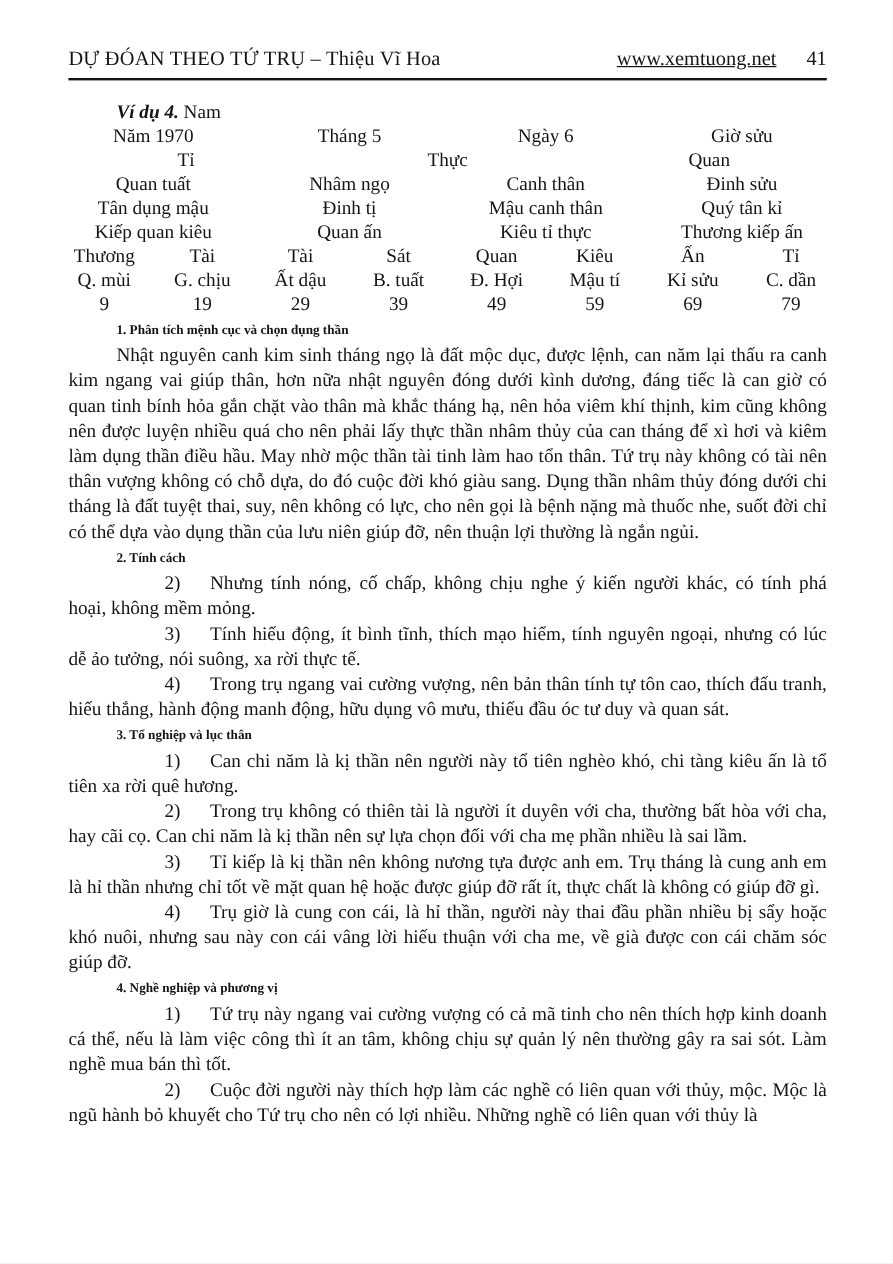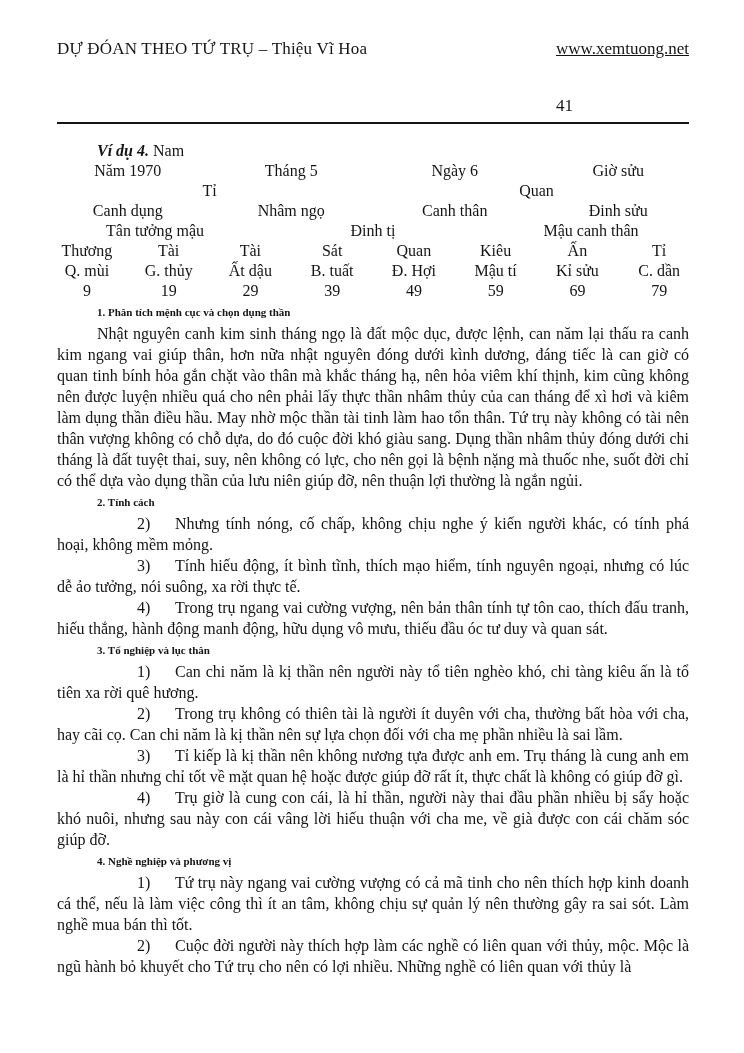--- a/index.html
+++ b/index.html
@@ -12,21 +12,21 @@
     padding:38px 55px 0 57px;
     font-family:"Liberation Serif","DejaVu Serif",serif;
     font-size:16px;
     line-height:21px;
     color:#141414;
     overflow:hidden;
   }
   
   .page-header{display:flex;align-items:baseline;font-size:17px;}
   .header-title{letter-spacing:0.2px;}
-  .header-right{margin-left:auto;display:flex;align-items:baseline;gap:36px;flex-direction:column;}
+  .header-right{margin-left:auto;display:flex;align-items:baseline;gap:25px;}
   .header-site{text-decoration:underline;color:inherit;cursor:pointer;}
   .header-rule{border:none;border-top:2.5px solid #151515;margin:6px 0 0 0;}
   
   .example-line{margin:16px 0 0 0;text-indent:40px;}
   .example-label{font-weight:bold;font-style:italic;margin-top:24px;}
   
   .ptable{margin:0;}
   .prow{display:flex;line-height:20px;gap:22px;}
   .prow .cell{text-align:center;}
   .r4 .cell{flex:1 1 25%;}
@@ -58,46 +58,54 @@
 
   <div class="ptable">
     <div class="prow r4">
       <span class="cell">Năm 1970</span>
       <span class="cell">Tháng 5</span>
       <span class="cell">Ngày 6</span>
       <span class="cell">Giờ sửu</span>
     </div>
     <div class="prow r4">
       <span class="cell">Tỉ</span>
+      <span class="cell">Thực</span>
       <span class="cell">Quan</span>
     </div>
     <div class="prow r4">
-      <span class="cell">Canh dụng</span>
+      <span class="cell">Quan tuất</span>
       <span class="cell">Nhâm ngọ</span>
       <span class="cell">Canh thân</span>
       <span class="cell">Đinh sửu</span>
     </div>
     <div class="prow r4">
-      <span class="cell">Tân tưởng mậu</span>
+      <span class="cell">Tân dụng mậu</span>
       <span class="cell">Đinh tị</span>
       <span class="cell">Mậu canh thân</span>
+      <span class="cell">Quý tân kỉ</span>
+    </div>
+    <div class="prow r4">
+      <span class="cell">Kiếp quan kiêu</span>
+      <span class="cell">Quan ấn</span>
+      <span class="cell">Kiêu tỉ thực</span>
+      <span class="cell">Thương kiếp ấn</span>
     </div>
     <div class="prow r8">
       <span class="cell">Thương</span>
       <span class="cell">Tài</span>
       <span class="cell">Tài</span>
       <span class="cell">Sát</span>
       <span class="cell">Quan</span>
       <span class="cell">Kiêu</span>
       <span class="cell">Ấn</span>
       <span class="cell">Tỉ</span>
     </div>
     <div class="prow r8">
       <span class="cell">Q. mùi</span>
-      <span class="cell">G. thủy</span>
+      <span class="cell">G. chịu</span>
       <span class="cell">Ất dậu</span>
       <span class="cell">B. tuất</span>
       <span class="cell">Đ. Hợi</span>
       <span class="cell">Mậu tí</span>
       <span class="cell">Kỉ sửu</span>
       <span class="cell">C. dần</span>
     </div>
     <div class="prow r8">
       <span class="cell">9</span>
       <span class="cell">19</span>

